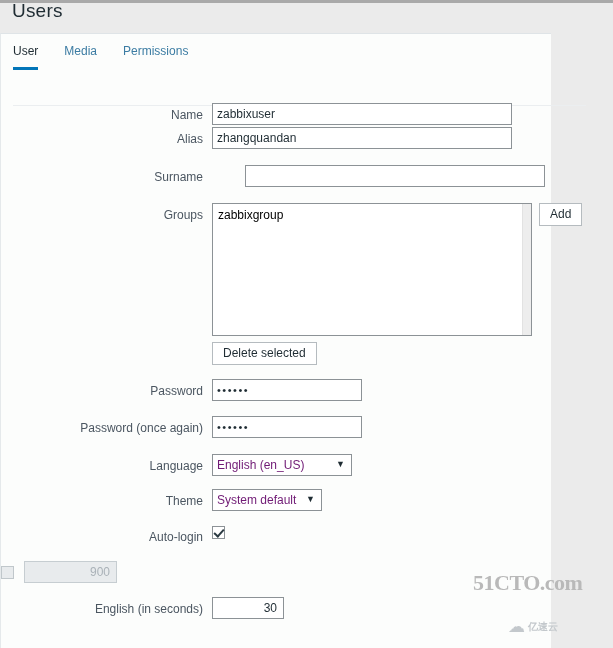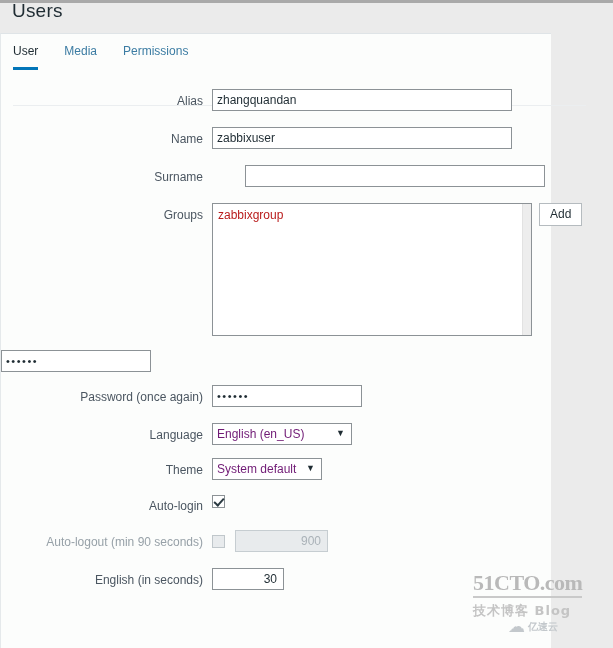--- a/index.html
+++ b/index.html
@@ -163,21 +163,21 @@
     width: 320px;
     height: 133px;
     border: 1px solid #8c9296;
     background: #fff;
     box-sizing: border-box;
     position: relative;
     overflow: hidden;
   }
   .listbox .opt {
     font-size: 12px;
-    color: #b91c1c;
+    color: #000000;
     padding: 4px 5px 0 5px;
     line-height: 14px;
   }
   .listbox .sbar {
     position: absolute;
     right: 0; top: 0;
     width: 8px; height: 100%;
     background: #ededed;
     border-left: 1px solid #e2e2e2;
   }
@@ -292,31 +292,31 @@
 
   <div class="tabbar">
     <div class="tab active">User</div>
     <div class="tab inactive">Media</div>
     <div class="tab inactive">Permissions</div>
   </div>
   <div class="tab-underline-row"></div>
 
   <div class="form">
 
+    <div class="row" style="margin-top:14px;">
+      <div class="label">Name</div>
+      <div class="field">
+        <input class="text wide" type="text" value="zabbixuser" style="">
+      </div>
+    </div>
+
     <div class="row" style="margin-top:0;">
       <div class="label">Alias</div>
       <div class="field">
         <input class="text wide" type="text" value="zhangquandan" style="">
-      </div>
-    </div>
-
-    <div class="row" style="margin-top:14px;">
-      <div class="label">Name</div>
-      <div class="field">
-        <input class="text wide" type="text" value="zabbixuser" style="">
       </div>
     </div>
 
     <div class="row" style="margin-top:14px;gap:33px;">
       <div class="label">Surname</div>
       <div class="field">
         <input class="text wide" type="text" value="" style="">
       </div>
     </div>
 
@@ -325,24 +325,28 @@
       <div class="field">
         <div class="grouprow">
           <div class="listbox">
             <div class="opt">zabbixgroup</div>
             <div class="sbar"></div>
           </div>
           <div class="addbtn-holder">
             <button class="btn">Add</button>
           </div>
         </div>
+        <div style="margin-top:6px;">
+          <button class="btn">Delete selected</button>
+        </div>
       </div>
     </div>
 
     <div class="row" style="margin-top:14px;">
+      <div class="label">Password</div>
       <div class="field">
         <input class="text pwd" type="text" value="••••••" style="">
       </div>
     </div>
 
     <div class="row" style="margin-top:13px;">
       <div class="label">Password (once again)</div>
       <div class="field">
         <input class="text pwd" type="text" value="••••••" style="">
       </div>
@@ -373,39 +377,37 @@
     </div>
 
     <div class="row" style="margin-top:12px;">
       <div class="label">Auto-login</div>
       <div class="field">
         <span class="chk checked"></span>
       </div>
     </div>
 
     <div class="row" style="margin-top:12px;">
-      <div class="label disabled">Auto-logout (min 90 seconds)</div>
       <div class="field inline">
         <span class="chk off"></span>
         <span class="gap"></span>
         <input class="text disabled-num" type="text" disabled="" value="900" style="">
       </div>
     </div>
 
     <div class="row" style="margin-top:14px;">
       <div class="label">English (in seconds)</div>
       <div class="field">
         <input class="text num" type="text" value="30" style="">
       </div>
     </div>
 
   </div>
 </div>
 
 <div class="wm-51cto">
   <span>51CTO.com</span>
-  <span class="line2">技术博客    Blog</span>
 </div>
 
 <div class="wm-yisu">
   <span class="cloud">☁</span>
   <span class="txt">亿速云</span>
 </div>
 
 </body></html>

